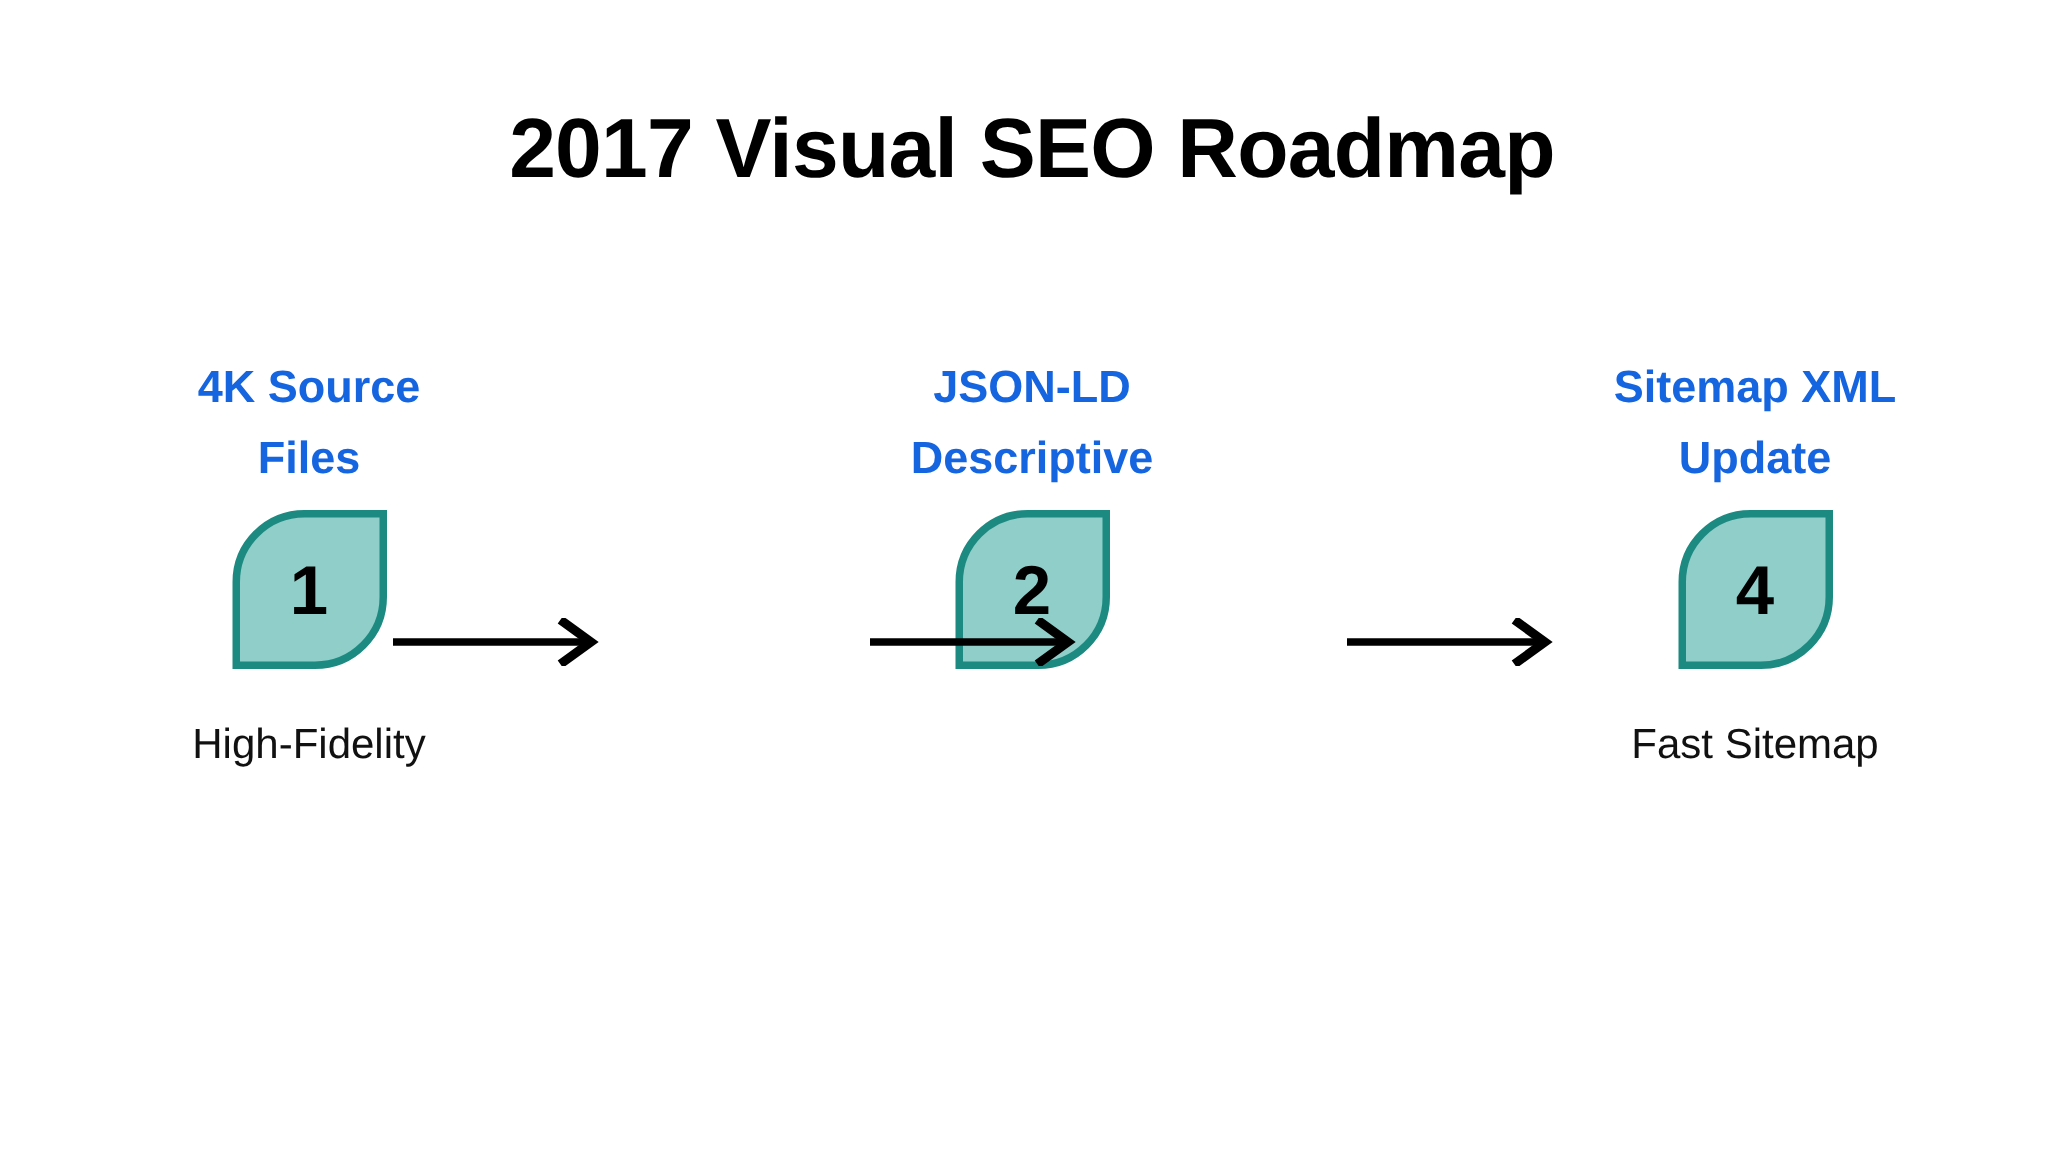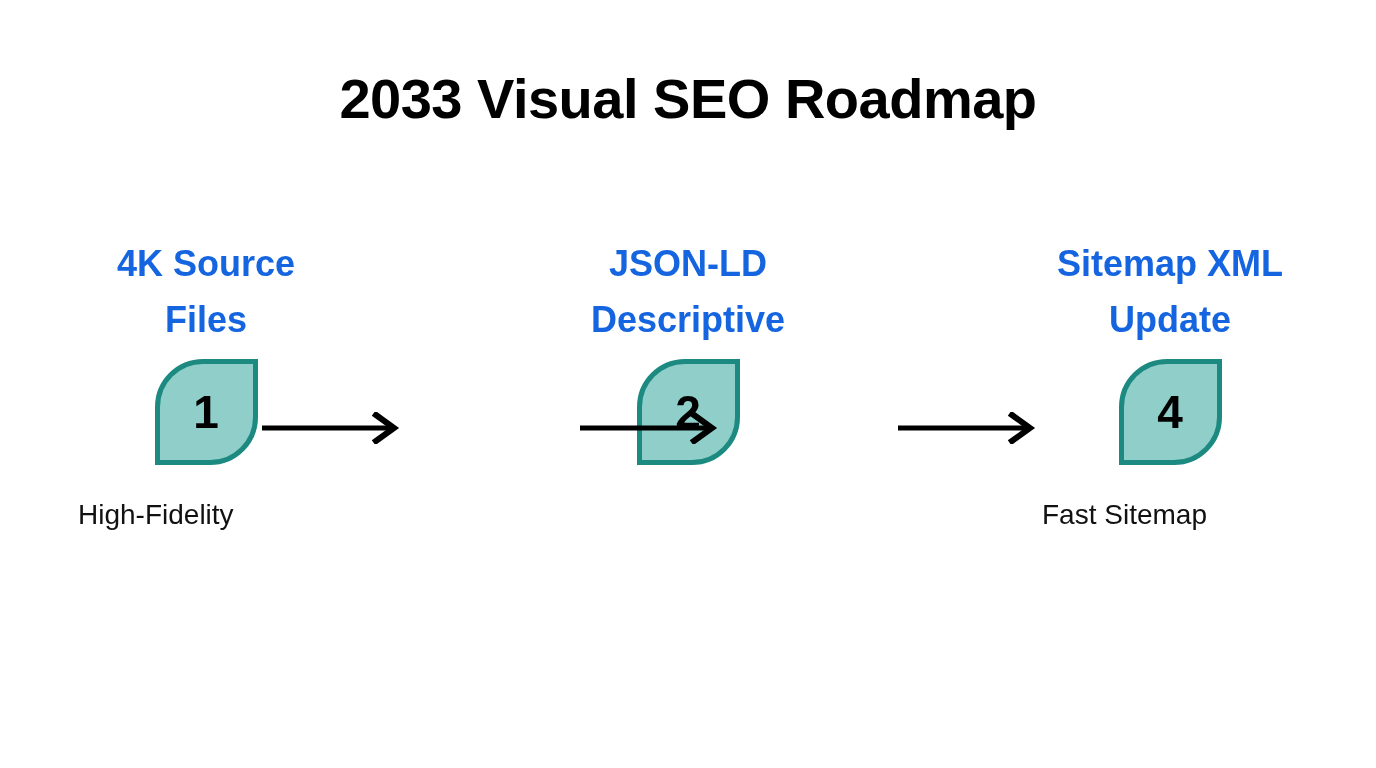--- a/index.html
+++ b/index.html
@@ -50,21 +50,21 @@
 
   .step {
     width: 256px;
     display: flex;
     flex-direction: column;
     align-items: center;
     position: relative;
   }
 
   .step-heading {
-    font-size: 36px;
+    font-size: 30px;
     font-weight: 700;
     color: #1565e0;
     text-align: center;
     line-height: 1.55;
     width: 100%;
     margin: 0;
     padding: 0;
     white-space: pre-line;
   }
 
@@ -93,21 +93,21 @@
     font-weight: 700;
     color: #000000;
     line-height: 1;
     user-select: none;
   }
 
   .step-caption {
     font-size: 28px;
     font-weight: 400;
     color: #111111;
-    text-align: left;
+    text-align: center;
     line-height: 1.55;
     margin-top: 22px;
     width: 100%;
     white-space: pre-line;
   }
 
   
   .arrow {
     position: absolute;
     top: 412px;
@@ -119,21 +119,21 @@
 
   .arrow-1 { left: 262px; }
   .arrow-2 { left: 580px; }
   .arrow-3 { left: 898px; }
 </style>
 </head>
 <body>
 
 <div id="infographic">
 
-  <div class="title">2033 Visual SEO Roadmap</div>
+  <div class="title">2017 Visual SEO Roadmap</div>
 
   <div class="steps-row">
 
     <div class="step">
       <div class="step-heading">4K Source
 Files</div>
       <div class="badge-zone">
         <div class="badge">1</div>
       </div>
       <div class="step-caption">High-Fidelity</div>

